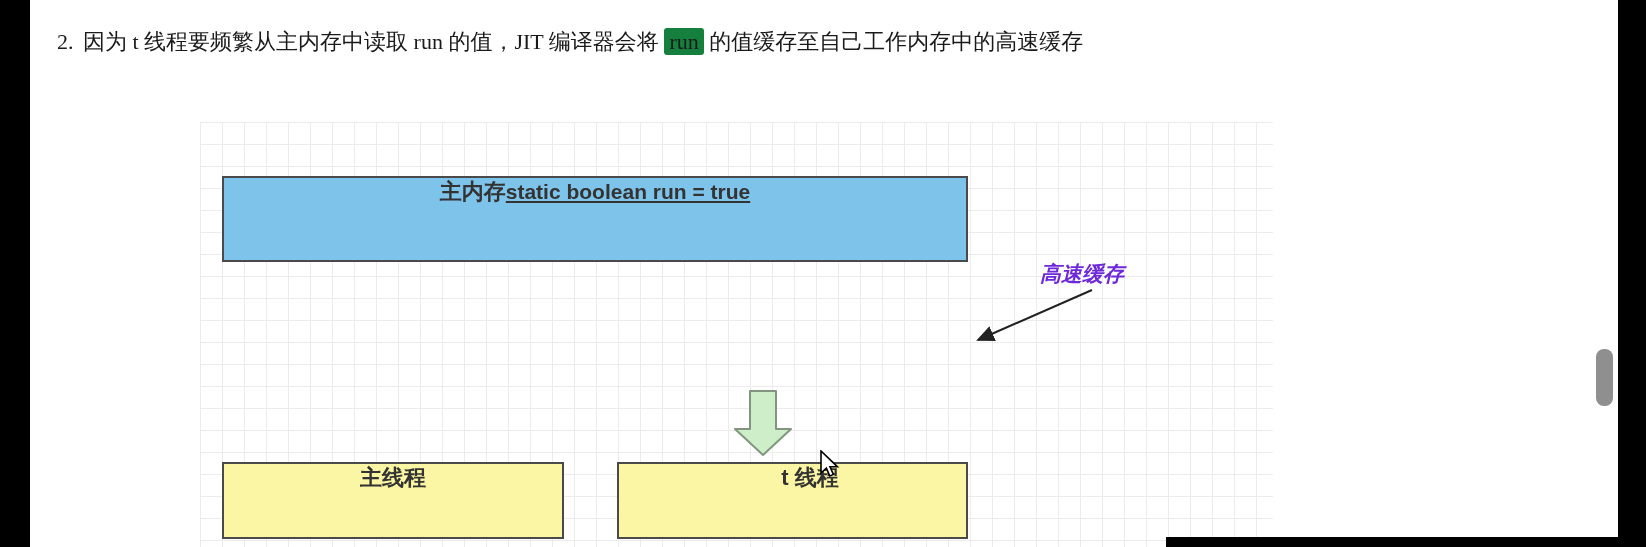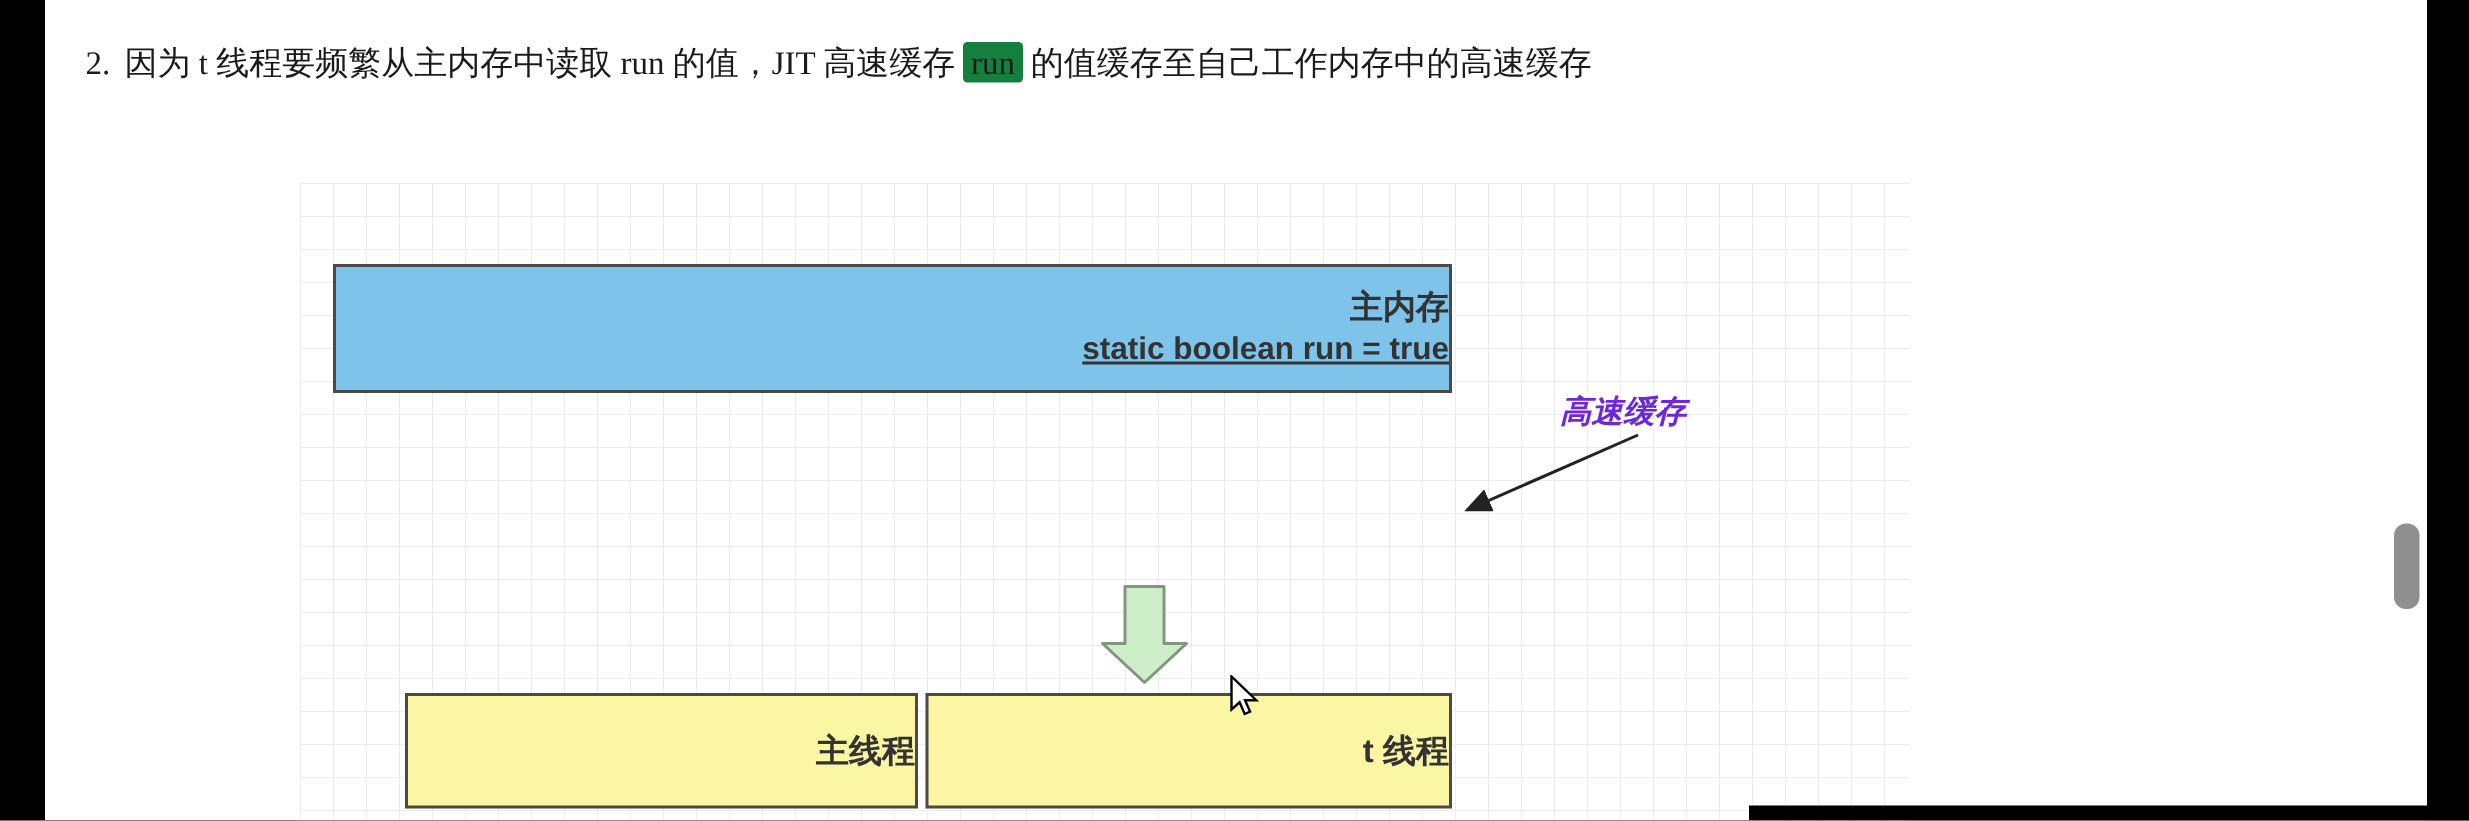--- a/index.html
+++ b/index.html
@@ -44,22 +44,22 @@
       linear-gradient(to bottom, #ececec 1px, transparent 1px);
     background-size: 22px 22px;
   }
 
   
   .box {
     position: absolute;
     border: 2px solid #4a4a4a;
     box-sizing: border-box;
     display: flex;
-    flex-direction: column;
-    align-items: flex-end;
+    flex-direction: row;
+    align-items: flex-start;
     justify-content: center;
     color: #333333;
     font-weight: bold;
     text-align: center;
   }
   .box-line { font-size: 22px; line-height: 28px; }
   .box-line.sub { font-size: 21px; text-decoration: underline; }
 
   .main-memory { left: 222px; top: 176px; width: 746px; height: 86px; }
   .cache-box   { left: 617px; top: 313px; width: 351px; height: 77px; }
@@ -98,21 +98,21 @@
     cursor: pointer;
   }
 </style>
 </head>
 <body>
 
 <div id="stage">
 
   <div class="note">
     <span class="note-num">2.</span>
-    <div class="note-body"><span>因为 t 线程要频繁从主内存中读取 run 的值，JIT 高速缓存 </span><span class="code-hl">run</span><span> 的值缓存至自己工作内存中的高速缓存</span><br></div>
+    <div class="note-body"><span>因为 t 线程要频繁从主内存中读取 run 的值，JIT 编译器会将 </span><span class="code-hl">run</span><span> 的值缓存至自己工作内存中的高速缓存</span><br></div>
   </div>
 
   <div class="grid-area"></div>
 
   <div class="box main-memory" style="background-color: rgb(126, 195, 234);">
     <div class="box-line">主内存</div>
     <div class="box-line sub">static boolean run = true</div>
   </div>
 
 
@@ -124,21 +124,21 @@
         <path d="M0,0 L9,4 L0,8 Z" fill="#222222"></path>
       </marker>
     </defs>
     <line x1="132" y1="8" x2="18" y2="58" stroke="#222222" stroke-width="2" marker-end="url(#ah)"></line>
   </svg>
 
   <svg class="down-arrow" viewBox="0 0 70 70">
     <polygon points="22,2 48,2 48,40 63,40 35,66 7,40 22,40" stroke="#82967f" stroke-width="2" stroke-linejoin="round" fill="#cdeec8"></polygon>
   </svg>
 
-  <div class="box main-thread" style="background-color: rgb(251, 246, 163); margin-left: 48px;">
+  <div class="box main-thread" style="background-color: rgb(251, 246, 163);">
     <div class="box-line">主线程</div>
   </div>
 
   <div class="box t-thread" style="background-color: rgb(251, 246, 163);">
     <div class="box-line">t 线程</div>
   </div>
 
   <svg class="cursor" viewBox="0 0 24 30">
     <path d="M3,1 L3,23 L8.4,18.2 L11.8,26 L15.4,24.4 L12,16.8 L19.5,16.8 Z" fill="#ffffff" stroke="#000000" stroke-width="1.6"></path>
   </svg>

